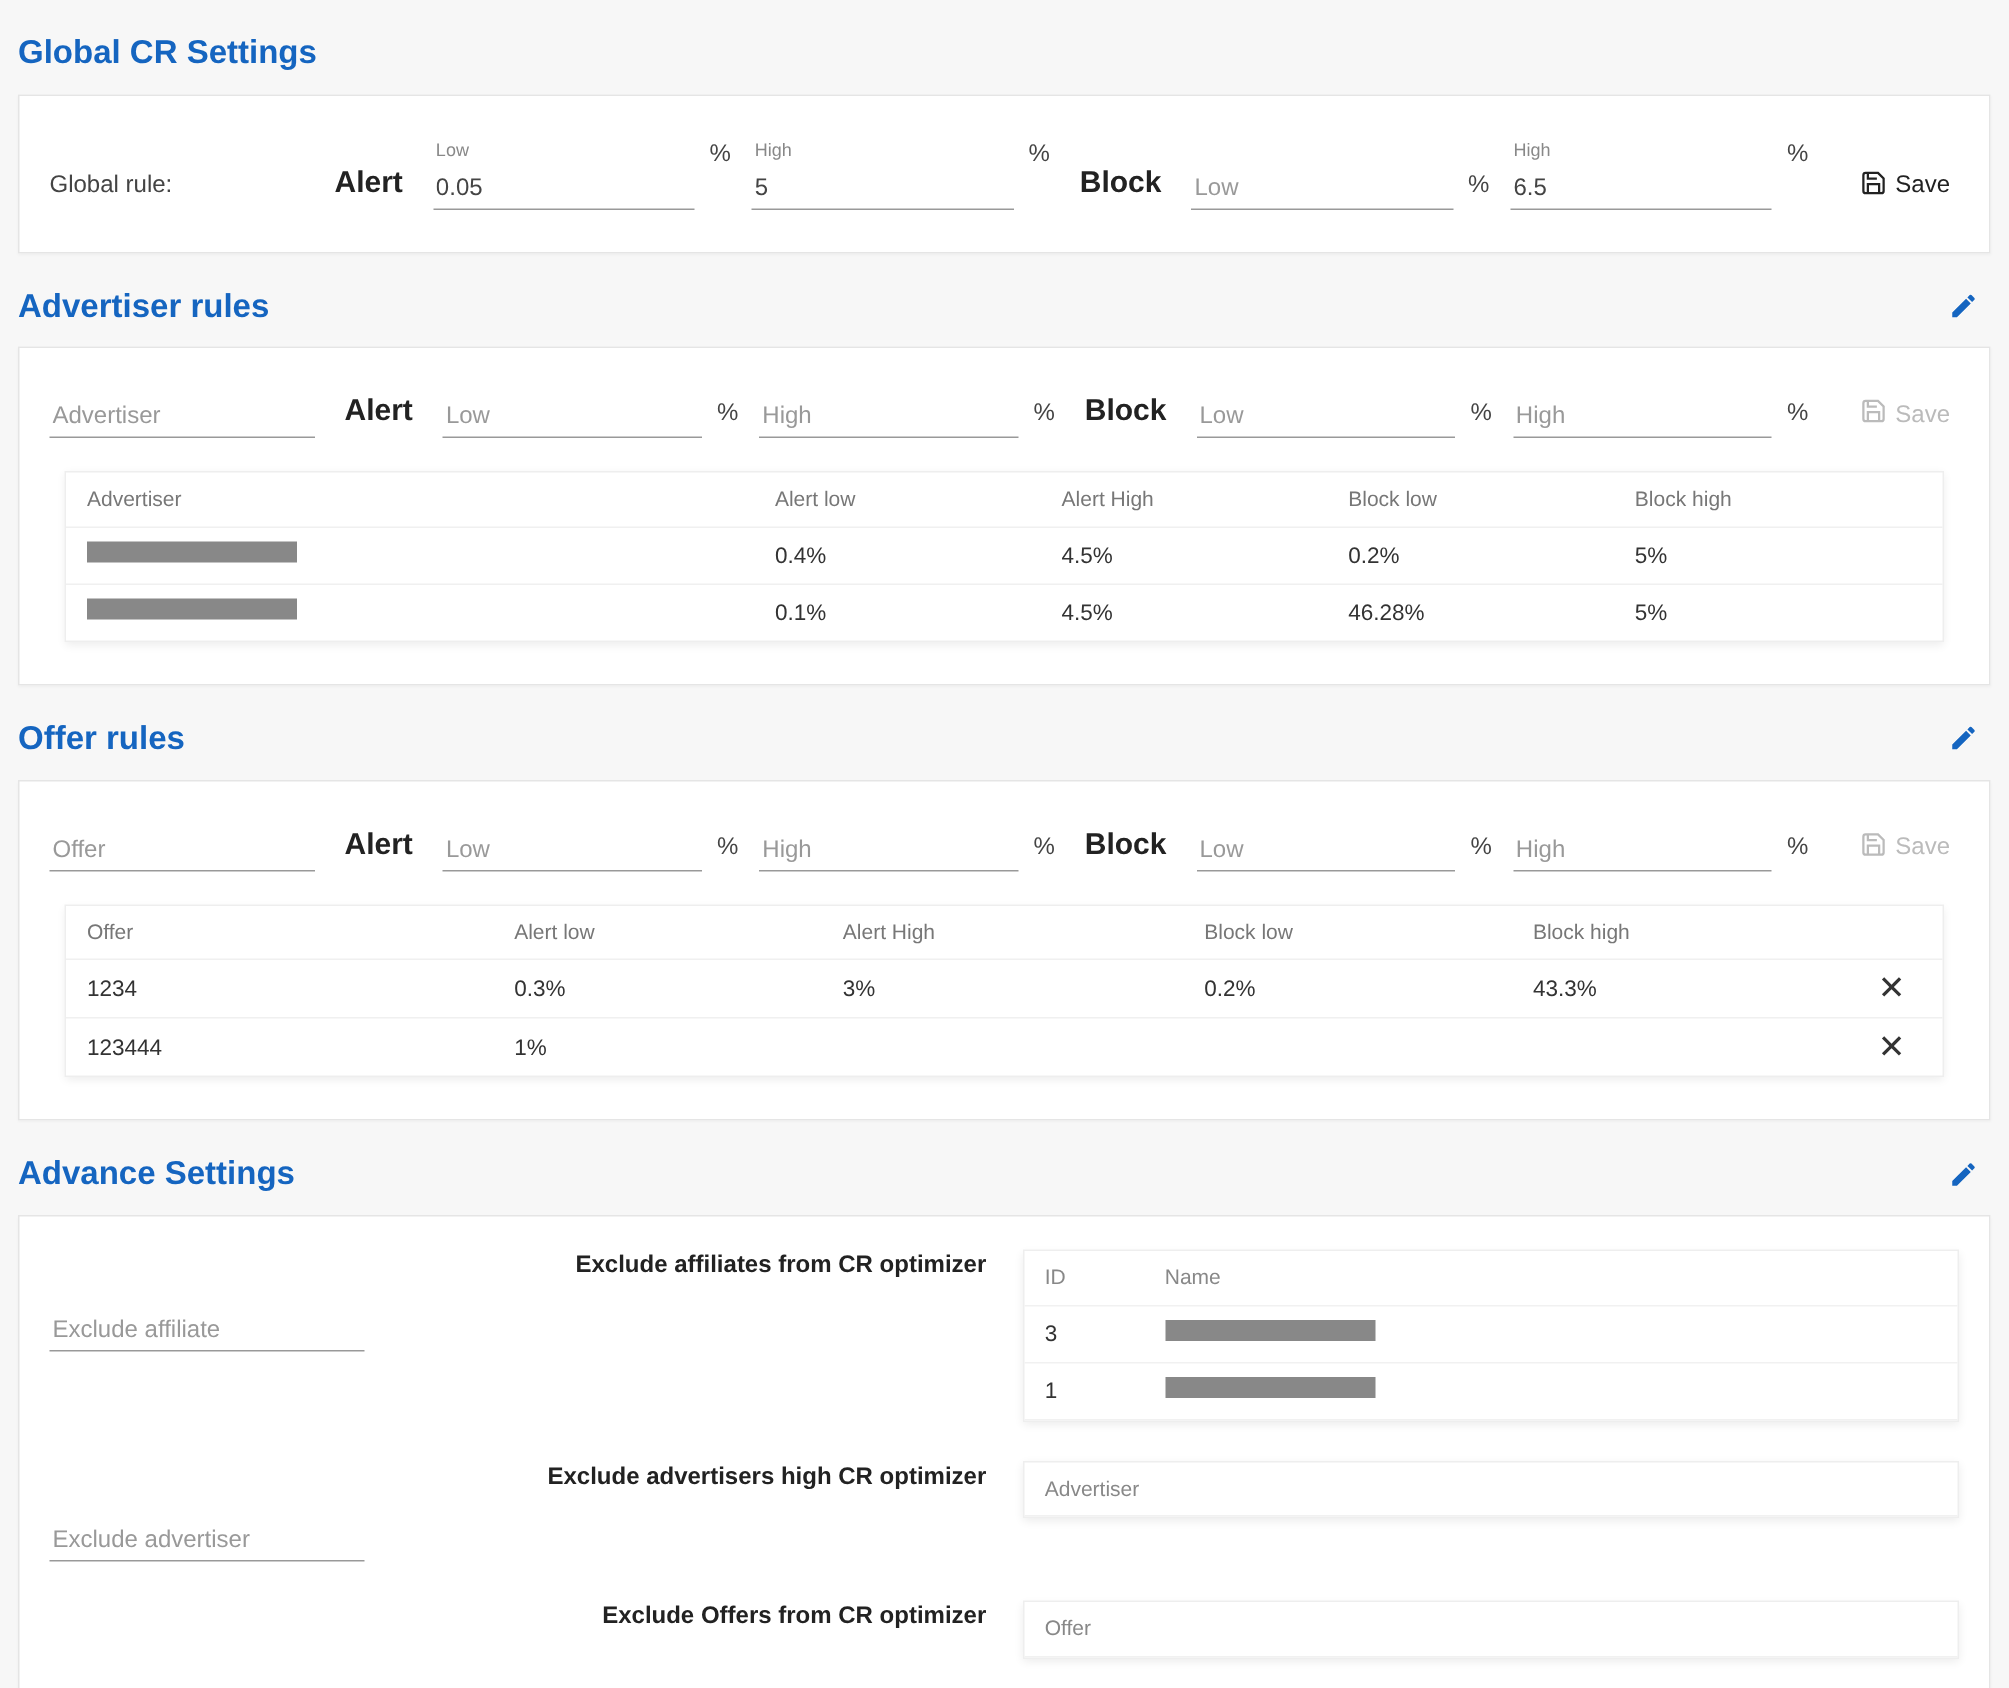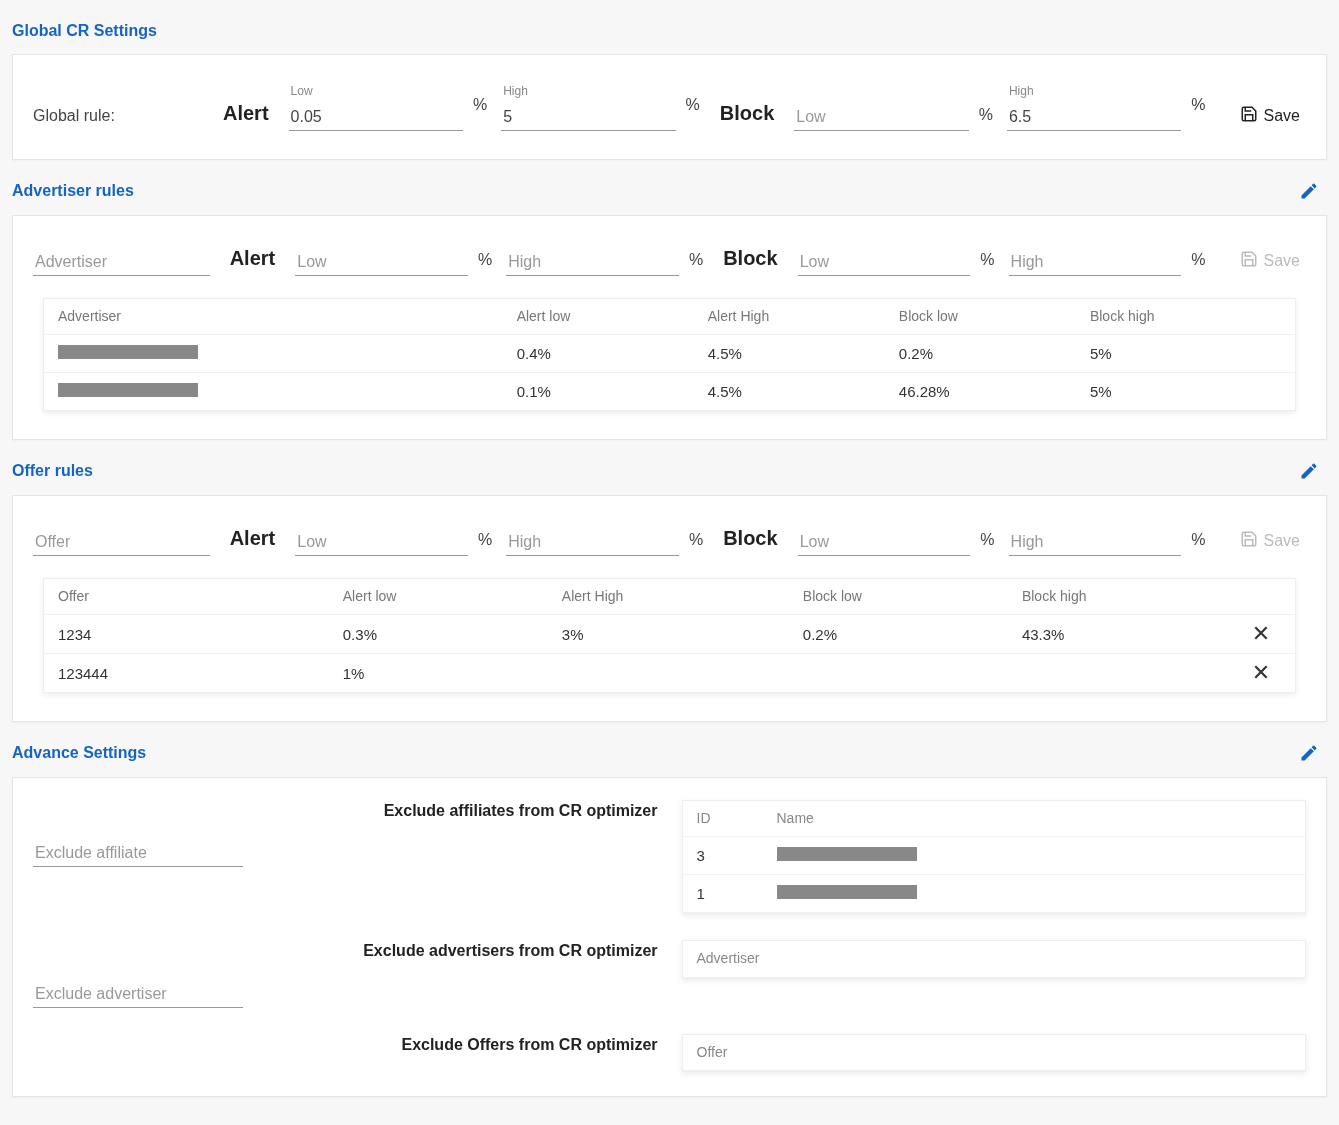--- a/index.html
+++ b/index.html
@@ -13,21 +13,21 @@
     line-height: 1.4;
   }
   .section-header {
     display: flex;
     align-items: center;
     justify-content: space-between;
     margin: 8px 0 12px 0;
   }
   h2 {
     color: #1565c0;
-    font-size: 16px;
+    font-size: 22px;
     font-weight: 700;
     margin: 0;
   }
   .edit-icon {
     color: #1565c0;
     cursor: pointer;
     padding-right: 8px;
   }
   .edit-icon svg { width: 20px; height: 20px; display: block; }
   .panel {
@@ -68,21 +68,21 @@
     background: transparent;
     font-size: 16px;
     color: #444;
     padding: 4px 2px;
     outline: none;
     width: 100%;
   }
   .underline-input::placeholder { color: #999; }
   .percent-wrap {
     display: flex;
-    align-items: center;
+    align-items: flex-start;
     gap: 10px;
   }
   .percent-sign {
     color: #444;
     font-size: 16px;
     padding-bottom: 4px;
   }
   .bold-label {
     font-weight: 700;
     color: #222;
@@ -413,21 +413,21 @@
         <span>3</span>
         <span><span class="redacted"></span></span>
       </div>
       <div class="mg-row">
         <span>1</span>
         <span><span class="redacted"></span></span>
       </div>
     </div>
 
     <div class="adv-left">
-      <h3>Exclude advertisers from CR optimizer</h3>
+      <h3>Exclude advertisers high CR optimizer</h3>
       <input class="underline-input small-input" placeholder="Exclude advertiser" style="">
     </div>
     <div class="mini-grid single">
       <div class="mg-head">
         <span>Advertiser</span>
       </div>
     </div>
 
     <div class="adv-left">
       <h3>Exclude Offers from CR optimizer</h3>

